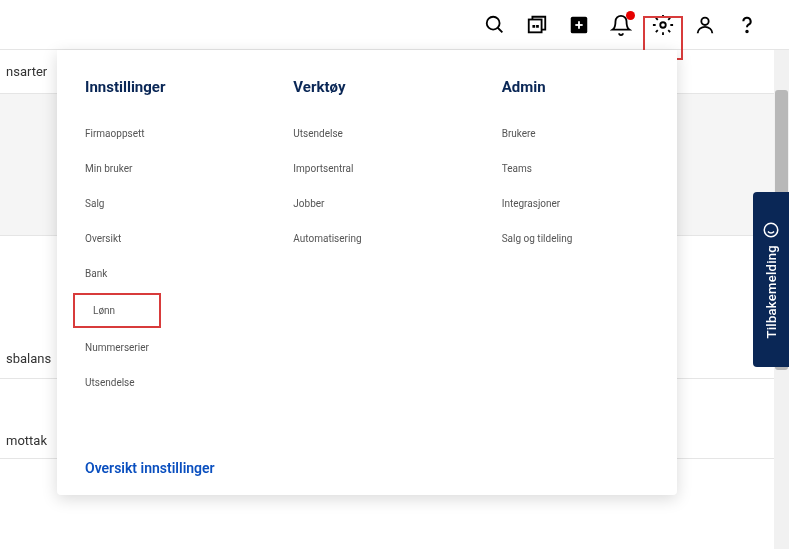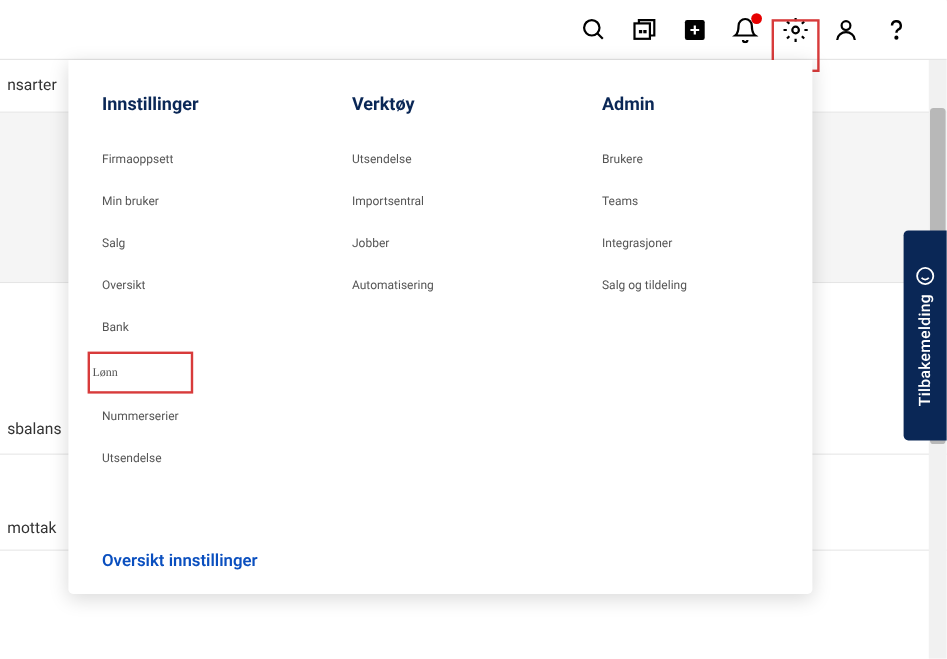--- a/index.html
+++ b/index.html
@@ -143,28 +143,27 @@
     }
     .col-item {
       font-size: 10px;
       color: #555;
       padding: 11px 0;
       cursor: pointer;
       line-height: 1.3;
     }
     .col-item.highlighted {
       border: 2px solid #d83b3b;
-      padding: 9px 2px;
+      padding: 9px 18px;
       margin-left: -12px;
       margin-right: 20px;
       margin-top: 2px;
       margin-bottom: 2px;
       display: inline-block;
       min-width: 88px;
-      font-family: Liberation Serif, serif;
     }
     .dropdown-footer {
       height: 55px;
       display: flex;
       align-items: center;
       justify-content: flex-start;
       border-top: 1px solid transparent;
     }
     .footer-link {
       font-size: 14px;

